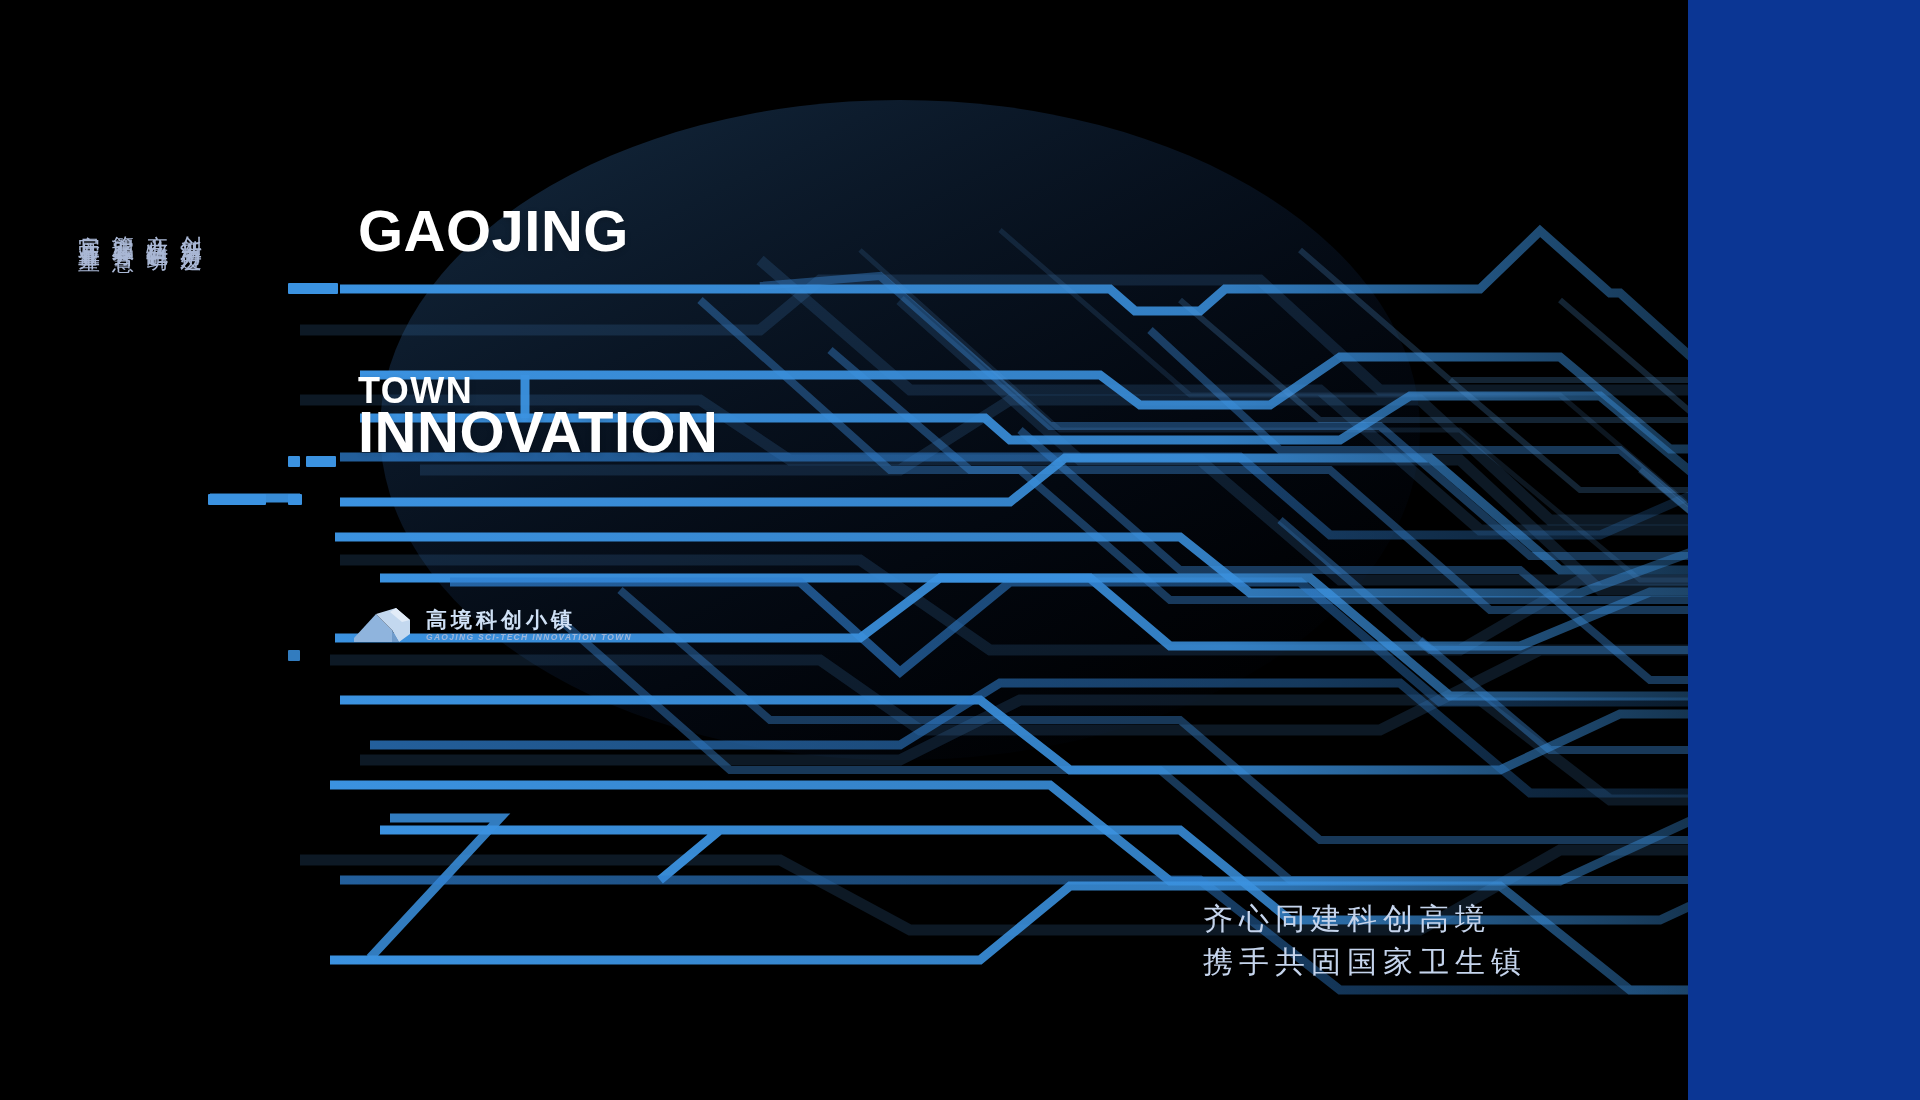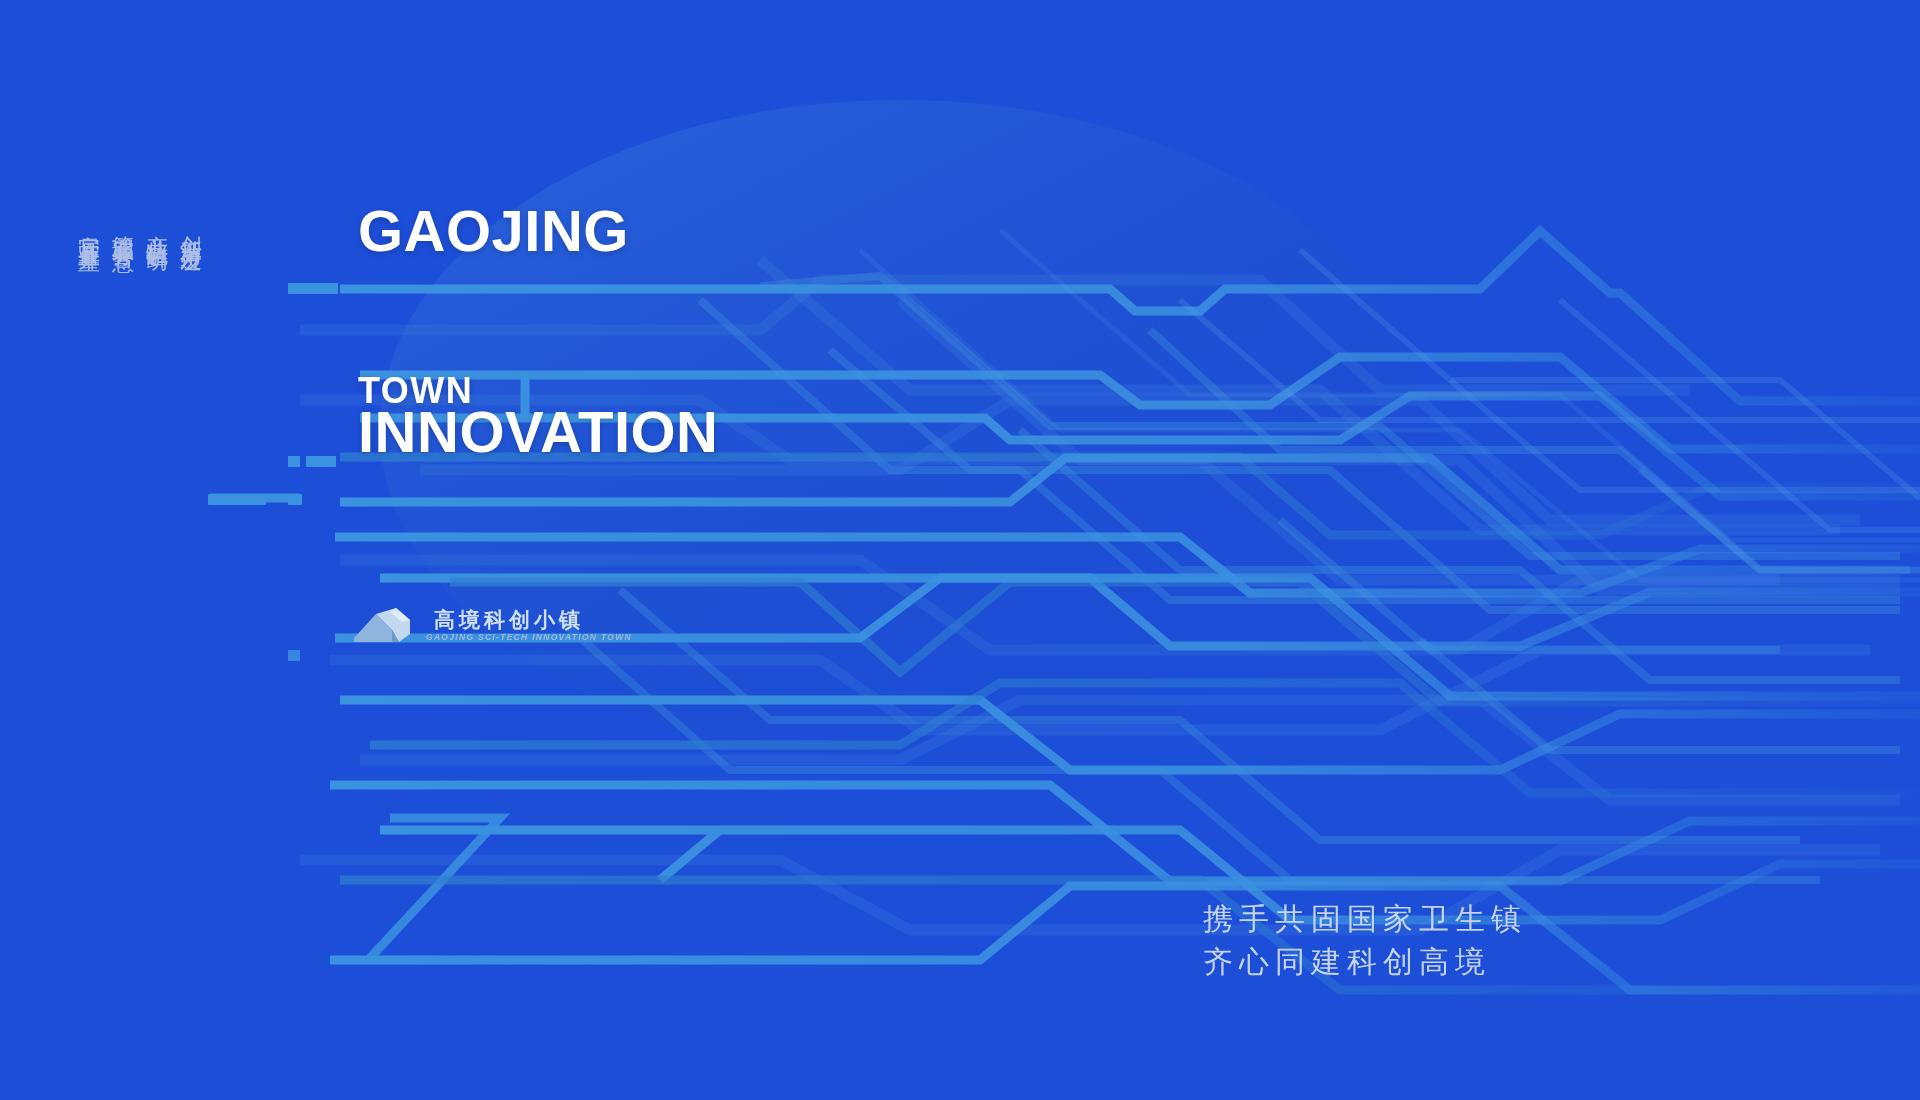--- a/index.html
+++ b/index.html
@@ -2,23 +2,23 @@
 <html><head>
 <meta charset="utf-8">
 <style>
   html, body {
     margin: 0;
     padding: 0;
     background: #0b3694;
   }
   #poster {
     position: relative;
-    width: 1920px;
+    width: 1688px;
     height: 1100px;
-    background: #1d4ed8;
+    background: #000000;
     overflow: hidden;
     font-family: "Liberation Sans", "DejaVu Sans", sans-serif;
   }
 
   
   #circuit {
     position: absolute;
     inset: 0;
     width: 1920px;
     height: 1100px;
@@ -84,21 +84,20 @@
   }
   .logo-mark { width: 62px; height: 44px; display: block; }
   .logo-text { display: flex; flex-direction: column; gap: 2px; }
   .logo-cn {
     color: #cfe0f5;
     font-size: 21px;
     letter-spacing: 4px;
     font-weight: 600;
     line-height: 1;
     font-family: "DejaVu Sans", "Liberation Sans", sans-serif;
-    margin-left: 8px;
   }
   .logo-en {
     color: #9fb8dd;
     font-size: 8.5px;
     letter-spacing: 1.3px;
     line-height: 1;
     font-weight: bold;
     font-style: italic;
   }
 
@@ -249,17 +248,17 @@
       <path d="M40 26 L47 38 L40 38 Z" fill="#6f9bcb"></path>
       <path d="M44 4 L58 16 L50 18 L38 8 Z" fill="#e2ecf8"></path>
     </svg>
     <div class="logo-text">
       <div class="logo-cn">高境科创小镇</div>
       <div class="logo-en">GAOJING SCI-TECH INNOVATION TOWN</div>
     </div>
   </div>
 
   <div class="br-slogan">
+    <span>齐心同建科创高境</span>
     <span>携手共固国家卫生镇</span>
-    <span>齐心同建科创高境</span>
   </div>
 
 </div>
 
 </body></html>

